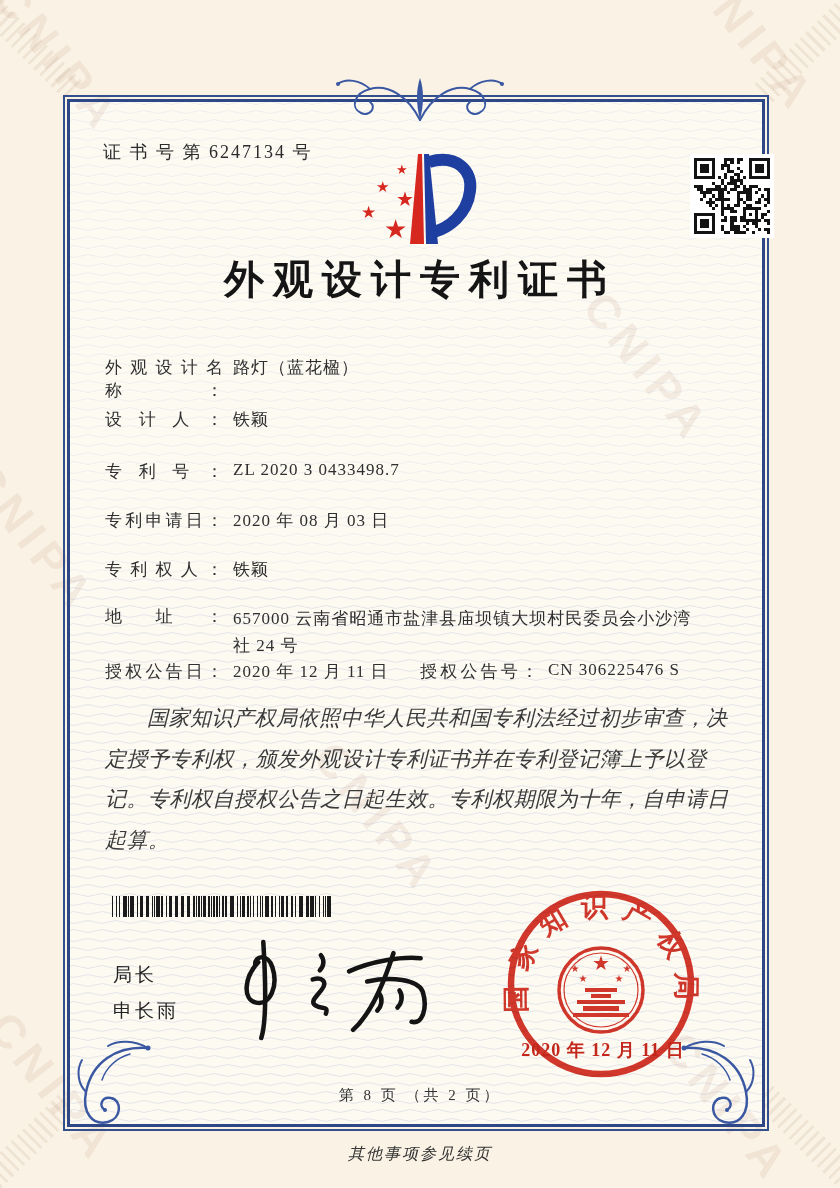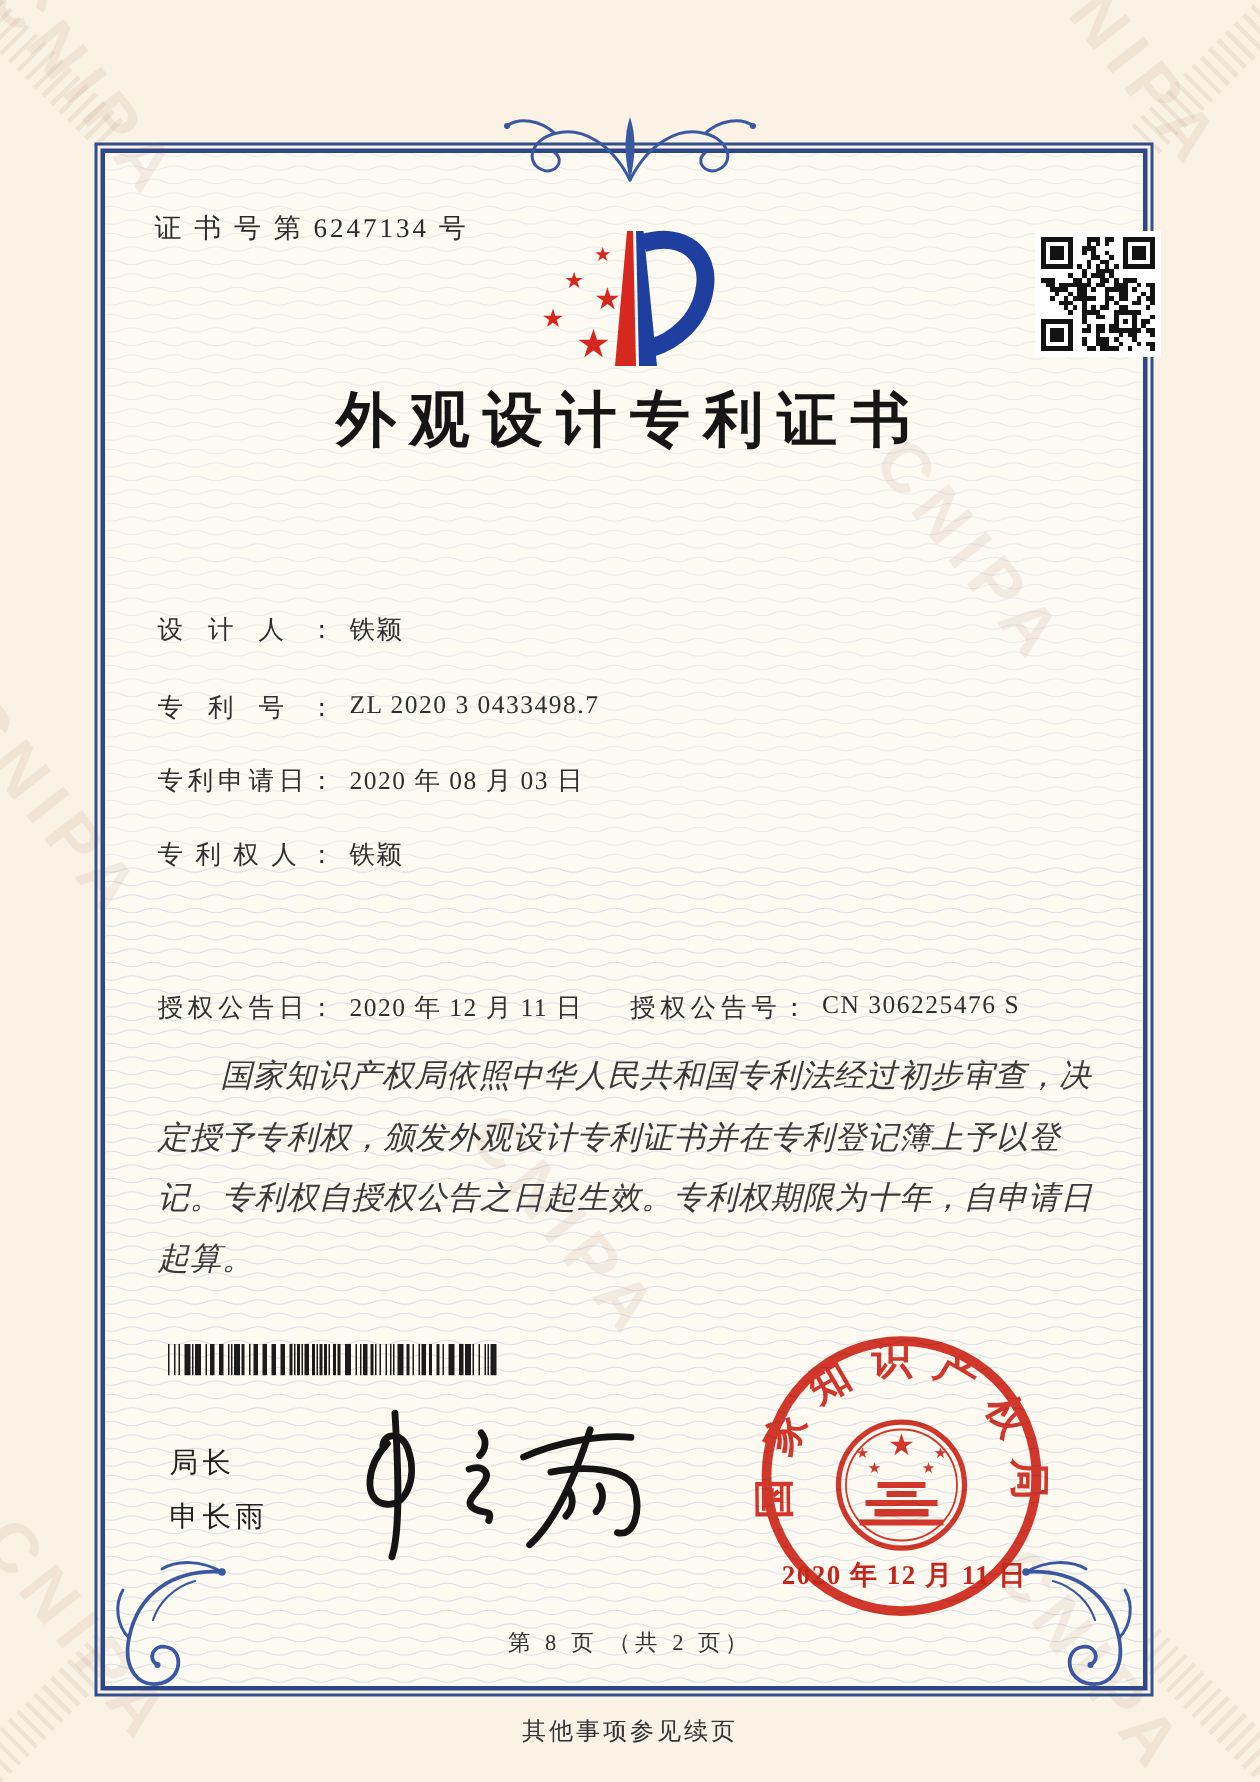--- a/index.html
+++ b/index.html
@@ -44,21 +44,21 @@
   #barcode rect{fill:#1b1b1b;}
   .signer{position:absolute;left:113px;z-index:5;font-family:"Liberation Sans",sans-serif;
           font-size:19px;letter-spacing:3px;color:#222;}
   #signature{position:absolute;left:228px;top:936px;z-index:5;}
   #signature path{fill:none;stroke:#141414;stroke-width:4.5;stroke-linecap:round;stroke-linejoin:round;}
   #seal{position:absolute;left:503px;top:886px;z-index:6;opacity:.93;mix-blend-mode:multiply;}
   .seal-date{position:absolute;left:512px;top:1038px;width:182px;text-align:center;z-index:7;
              font-size:18px;color:#c3261b;letter-spacing:1px;font-weight:bold;}
   .page-num{position:absolute;left:0;right:0;top:1086px;text-align:center;font-size:15px;
             letter-spacing:3px;z-index:5;color:#333;}
-  .note{position:absolute;left:0;right:0;top:1144px;text-align:center;font-size:16px;
+  .note{position:absolute;left:0;right:0;top:1144px;text-align:center;font-size:16px;font-style:italic;
         letter-spacing:2px;z-index:5;color:#333;}
   #qr{position:absolute;left:690px;top:154px;z-index:5;background:#fff;padding:4px;}
   #qr rect{fill:#131313;}
   #logo{position:absolute;left:332px;top:140px;z-index:5;}
 </style>
 </head>
 <body>
 
 <div class="page">
 
@@ -522,35 +522,43 @@
       <rect x="13" y="24" width="1" height="1"></rect>
       <rect x="14" y="24" width="1" height="1"></rect>
       <rect x="15" y="24" width="1" height="1"></rect>
       <rect x="16" y="24" width="1" height="1"></rect>
       <rect x="19" y="24" width="1" height="1"></rect>
       <rect x="24" y="24" width="1" height="1"></rect>
     </svg>
 
   <div class="title">外观设计专利证书</div>
 
+  <div class="frow" style="left:105px;top:356px">
+    <span class="flabel">外观设计名称：</span>
+    <span class="fvalue">路灯（蓝花楹）</span>
+  </div>
   <div class="frow" style="left:105px;top:408px">
     <span class="flabel">设计人：</span>
     <span class="fvalue">铁颖</span>
   </div>
   <div class="frow" style="left:105px;top:460px">
     <span class="flabel">专利号：</span>
     <span class="fvalue">ZL 2020 3 0433498.7</span>
   </div>
   <div class="frow" style="left:105px;top:509px">
     <span class="flabel">专利申请日：</span>
     <span class="fvalue">2020 年 08 月 03 日</span>
   </div>
   <div class="frow" style="left:105px;top:558px">
     <span class="flabel">专利权人：</span>
     <span class="fvalue">铁颖</span>
+  </div>
+  <div class="frow" style="left:105px;top:605px">
+    <span class="flabel">地址：</span>
+    <span class="fvalue addr">657000 云南省昭通市盐津县庙坝镇大坝村民委员会小沙湾社 24 号</span>
   </div>
   <div class="frow" style="left:105px;top:660px">
     <span class="flabel">授权公告日：</span>
     <span class="fvalue">2020 年 12 月 11 日</span>
   </div>
   <div class="frow" style="left:420px;top:660px">
     <span class="flabel">授权公告号：</span>
     <span class="fvalue">CN 306225476 S</span>
   </div>
 

